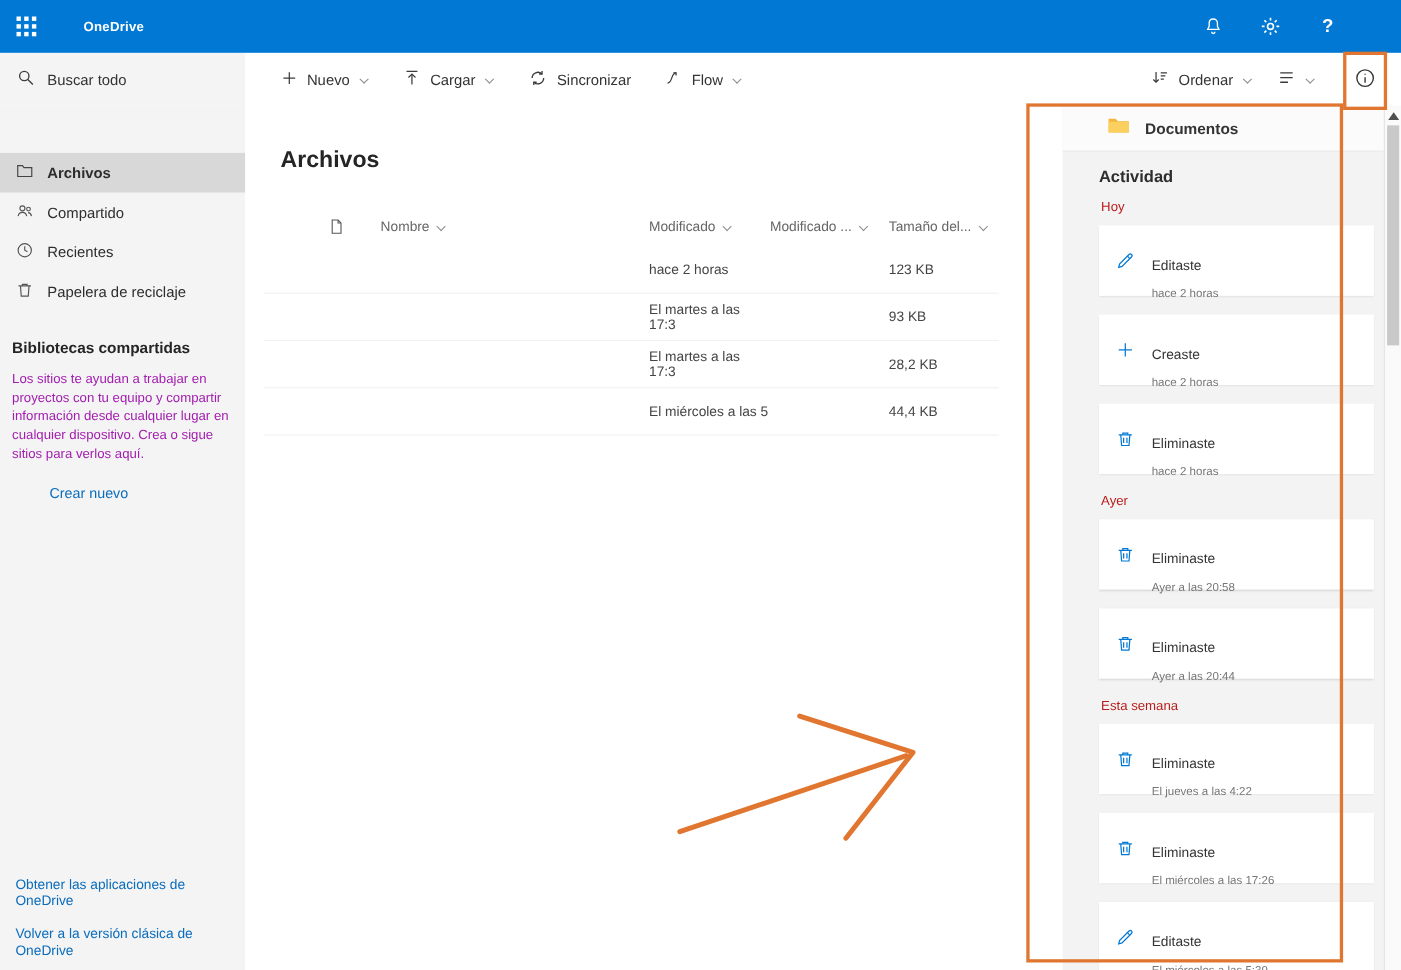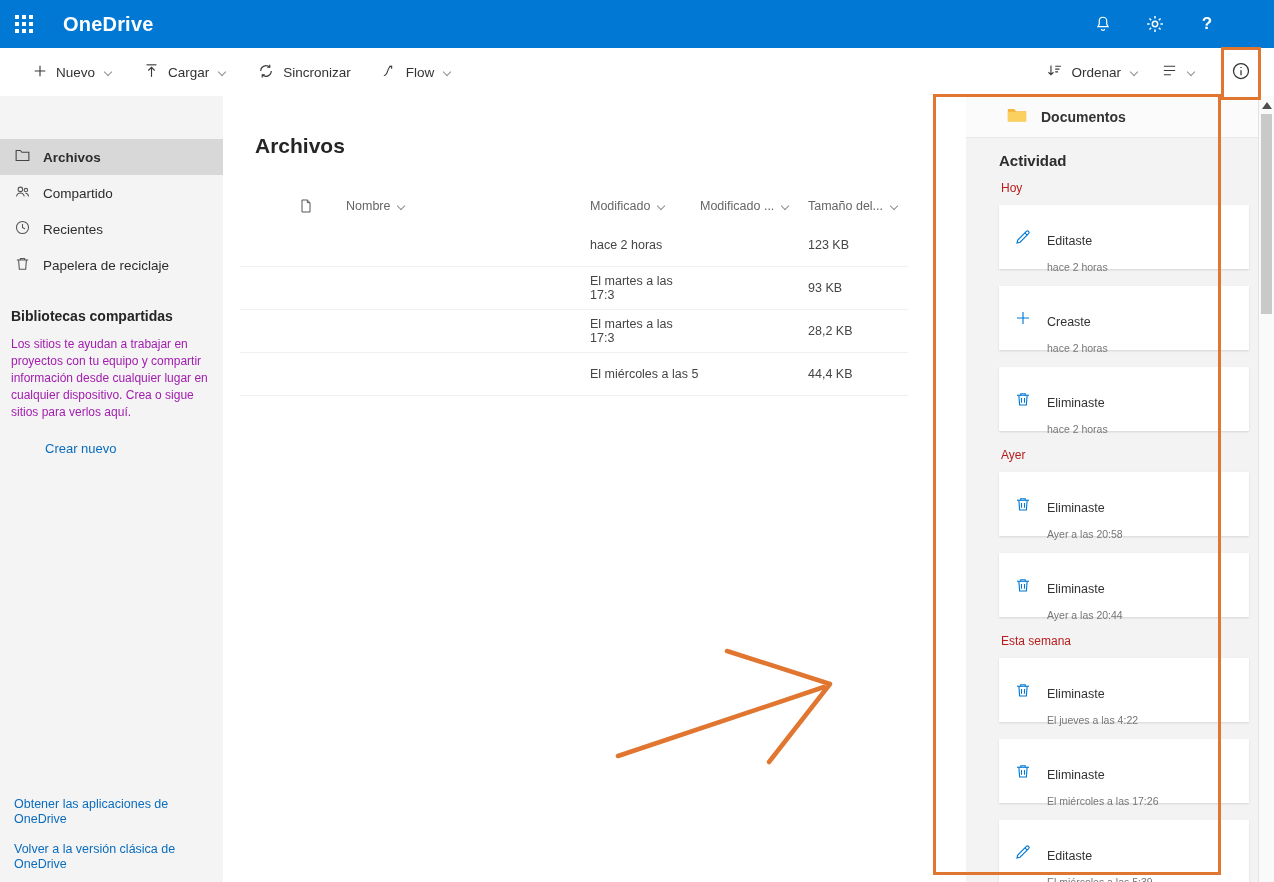--- a/index.html
+++ b/index.html
@@ -3,21 +3,21 @@
 <meta charset="utf-8">
 <style>
   * { box-sizing:border-box; margin:0; padding:0; }
   html,body { width:1274px; height:882px; }
   body { font-family:"Liberation Sans", sans-serif; position:relative; overflow:hidden; background:#fff; color:#333; }
 
   
   .topbar { position:absolute; left:0; top:0; width:100%; height:48px; background:#0078d4; display:flex; align-items:center; color:#fff; z-index:5; }
   .waffle { width:48px; height:48px; display:grid; grid-template-columns:repeat(3,4px); grid-template-rows:repeat(3,4px); gap:3px; place-content:center; cursor:pointer; }
   .waffle span { background:#fff; width:4px; height:4px; }
-  .brand { font-size:20px; font-weight:700; margin-left:15px; letter-spacing:.2px; }
+  .brand { font-size:12px; font-weight:700; margin-left:28px; letter-spacing:.2px; }
   .topbar-right { margin-left:auto; display:flex; align-items:center; gap:30px; padding-right:56px; }
   .tb-icon { width:22px; height:22px; display:flex; align-items:center; justify-content:center; cursor:pointer; font-size:17px; font-weight:700; }
 
   
   .row2 { position:absolute; top:48px; left:0; width:100%; height:48px; display:flex; z-index:4; }
   .searchbox { width:223px; background:#f4f4f4; display:flex; align-items:center; gap:11px; padding-left:15px; font-size:13.5px; color:#333; cursor:text; }
   .commandbar { flex:1; background:#fff; display:flex; align-items:center; padding-left:32px; gap:30px; }
   .cmd-btn { display:flex; align-items:center; gap:8px; font-size:13.5px; color:#333; cursor:pointer; white-space:nowrap; }
   .chev { width:10px; height:9px; position:relative; display:inline-block; }
   .chev::after { content:""; position:absolute; left:2px; top:1px; width:5px; height:5px; border-right:1.4px solid #8f8f8f; border-bottom:1.4px solid #8f8f8f; transform:rotate(45deg); }
@@ -98,20 +98,31 @@
             <circle cx="12" cy="12" r="3.2"></circle>
             <path d="M12 2.5v3M12 18.5v3M2.5 12h3M18.5 12h3M5.3 5.3l2.1 2.1M16.6 16.6l2.1 2.1M18.7 5.3l-2.1 2.1M7.4 16.6l-2.1 2.1"></path>
           </g>
         </svg>
     </span>
     <span class="tb-icon">?</span>
   </div>
 </header>
 
 <div class="row2">
+  <div class="searchbox">
+    <span>
+      <svg viewBox="0 0 24 24" width="17" height="17">
+          <g fill="none" stroke="#3b3b3b" stroke-width="1.7">
+            <circle cx="10" cy="10" r="6"></circle>
+            <path d="M14.5 14.5L21 21"></path>
+          </g>
+        </svg>
+    </span>
+    <span>Buscar todo</span>
+  </div>
 
   <div class="commandbar">
     <div class="cmd-btn">
       <span>
         <svg viewBox="0 0 24 24" width="16" height="16">
             <path d="M12 4v16M4 12h16" stroke="#3b3b3b" stroke-width="1.7" fill="none"></path>
           </svg>
       </span>
       <span>Nuevo</span>
       <span class="chev"></span>

